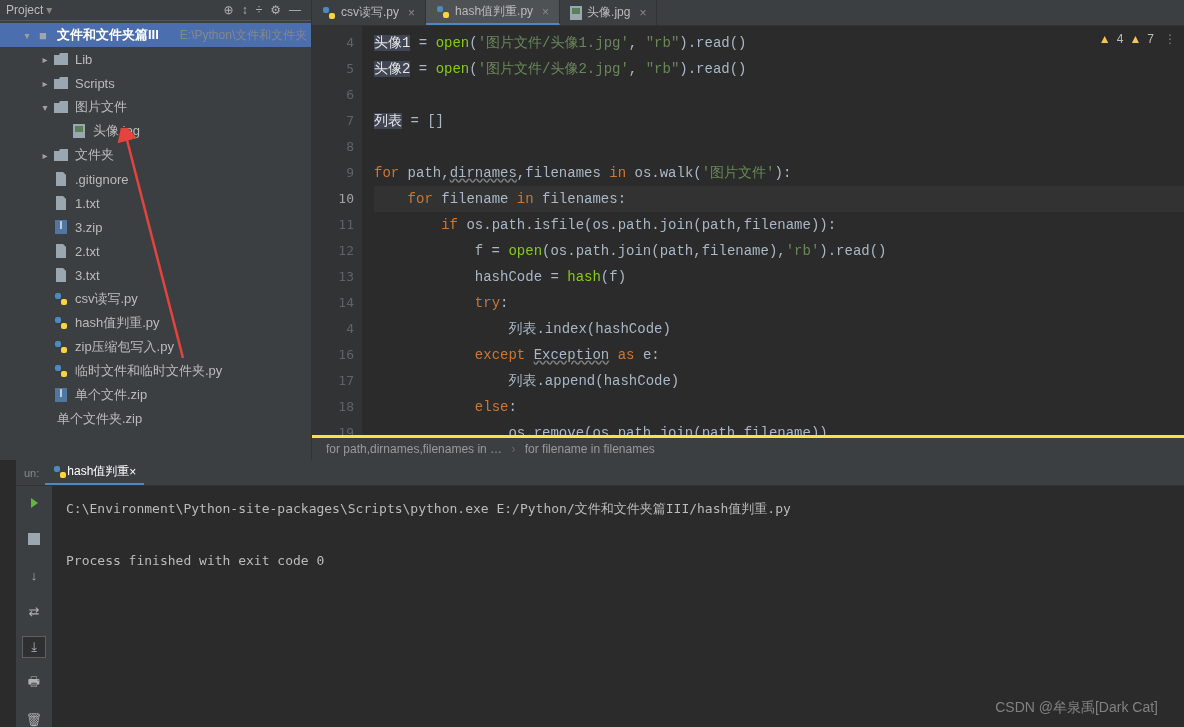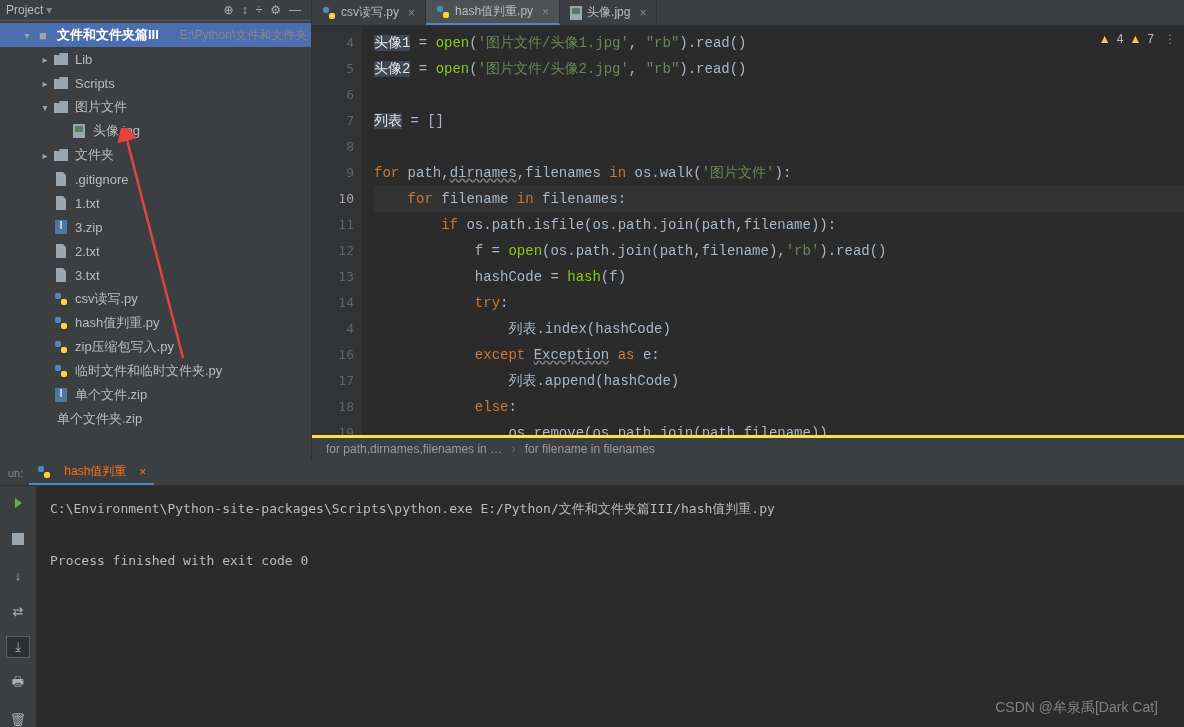--- a/index.html
+++ b/index.html
@@ -138,24 +138,24 @@
       align-items: center;
       background: #3c3f41;
       height: 27px;
       padding: 0 8px;
       gap: 6px;
       border-bottom: 1px solid #323232;
     }
     .run-tab {
       display: flex;
       align-items: center;
-      gap: 13px;
+      gap: 0;
       padding: 3px 8px;
       font-size: 12px;
-      color: #f97316;
+      color: #ffffff;
       border-bottom: 2px solid #4a88c7;
     }
     .run-body { display: flex; flex: 1; }
     .run-toolbar {
       width: 36px;
       background: #3c3f41;
       display: flex;
       flex-direction: column;
       align-items: center;
       padding: 6px 0;
@@ -176,20 +176,21 @@
     .watermark {
       position: fixed;
       right: 26px; bottom: 10px;
       color: #bbb9;
       font-size: 14px;
     }
     .panel-wrap {
       display: flex;
       flex-direction: column;
       height: 267px;
+      padding-left: 16px;
     }
     svg { display: block; }
   </style>
 </head>
 <body>
 
 <div class="top">
   <div class="sidebar">
     <div class="sidebar-header">
       <span class="title">Project</span>

